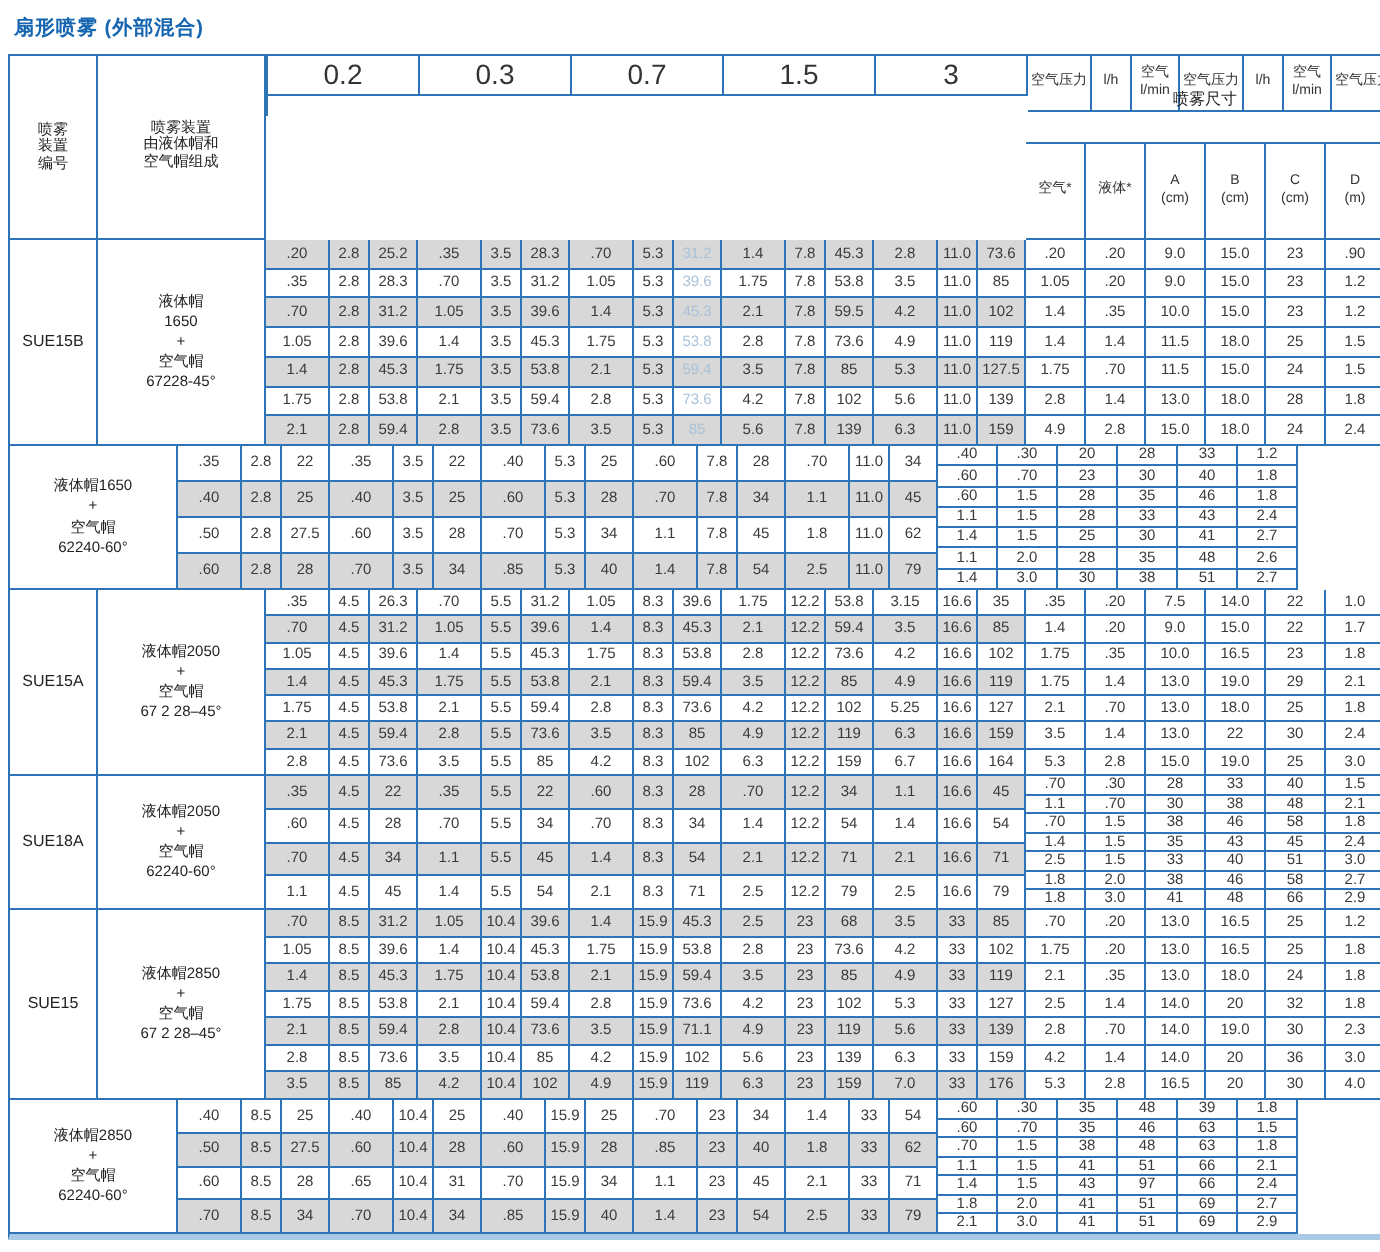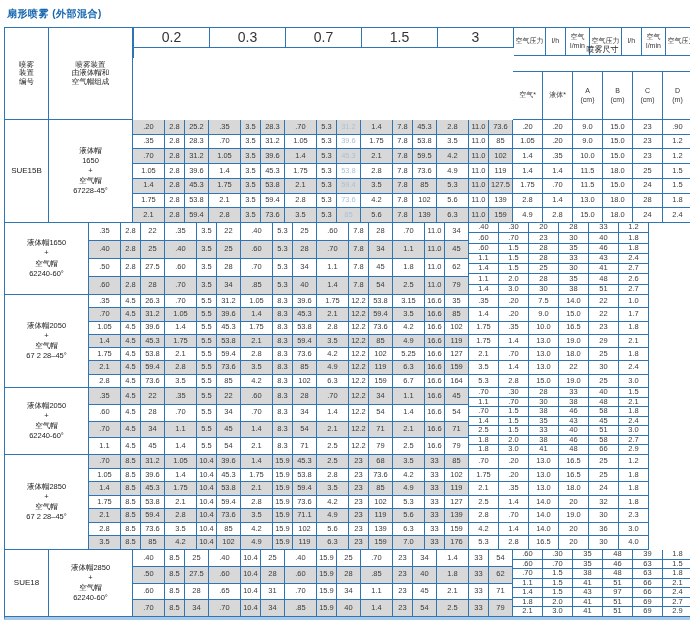--- a/index.html
+++ b/index.html
@@ -363,20 +363,21 @@
           <div class="cell dcell">2.6</div>
           <div class="cell dcell">1.4</div>
           <div class="cell dcell">3.0</div>
           <div class="cell dcell">30</div>
           <div class="cell dcell">38</div>
           <div class="cell dcell">51</div>
           <div class="cell dcell">2.7</div>
         </div>
       </div>
       <div class="band" style="height: 93px;">
+        <div class="cell devcell">SUE15A</div>
         <div class="cell capscell">液体帽2050
 +
 空气帽
 67 2 28–45°</div>
         <div class="left-grid" style="grid-template-rows: repeat(7, 1fr);">
           <div class="cell dcell">.35</div>
           <div class="cell dcell">4.5</div>
           <div class="cell dcell">26.3</div>
           <div class="cell dcell">.70</div>
           <div class="cell dcell">5.5</div>
@@ -520,20 +521,21 @@
           <div class="cell dcell">2.4</div>
           <div class="cell dcell">5.3</div>
           <div class="cell dcell">2.8</div>
           <div class="cell dcell">15.0</div>
           <div class="cell dcell">19.0</div>
           <div class="cell dcell">25</div>
           <div class="cell dcell">3.0</div>
         </div>
       </div>
       <div class="band" style="height: 67px;">
+        <div class="cell devcell">SUE18A</div>
         <div class="cell capscell">液体帽2050
 +
 空气帽
 62240-60°</div>
         <div class="left-grid" style="grid-template-rows: repeat(4, 1fr);">
           <div class="cell dcell shade">.35</div>
           <div class="cell dcell shade">4.5</div>
           <div class="cell dcell shade">22</div>
           <div class="cell dcell shade">.35</div>
           <div class="cell dcell shade">5.5</div>
@@ -632,20 +634,21 @@
           <div class="cell dcell">2.7</div>
           <div class="cell dcell">1.8</div>
           <div class="cell dcell">3.0</div>
           <div class="cell dcell">41</div>
           <div class="cell dcell">48</div>
           <div class="cell dcell">66</div>
           <div class="cell dcell">2.9</div>
         </div>
       </div>
       <div class="band" style="height: 95px;">
+        <div class="cell devcell">SUE15</div>
         <div class="cell capscell">液体帽2850
 +
 空气帽
 67 2 28–45°</div>
         <div class="left-grid" style="grid-template-rows: repeat(7, 1fr);">
           <div class="cell dcell shade">.70</div>
           <div class="cell dcell shade">8.5</div>
           <div class="cell dcell shade">31.2</div>
           <div class="cell dcell shade">1.05</div>
           <div class="cell dcell shade">10.4</div>
@@ -789,21 +792,20 @@
           <div class="cell dcell">3.0</div>
           <div class="cell dcell">5.3</div>
           <div class="cell dcell">2.8</div>
           <div class="cell dcell">16.5</div>
           <div class="cell dcell">20</div>
           <div class="cell dcell">30</div>
           <div class="cell dcell">4.0</div>
         </div>
       </div>
       <div class="band" style="height: 67px;">
-        <div class="cell devcell">SUE18</div>
         <div class="cell capscell">液体帽2850
 +
 空气帽
 62240-60°</div>
         <div class="left-grid" style="grid-template-rows: repeat(4, 1fr);">
           <div class="cell dcell">.40</div>
           <div class="cell dcell">8.5</div>
           <div class="cell dcell">25</div>
           <div class="cell dcell">.40</div>
           <div class="cell dcell">10.4</div>

